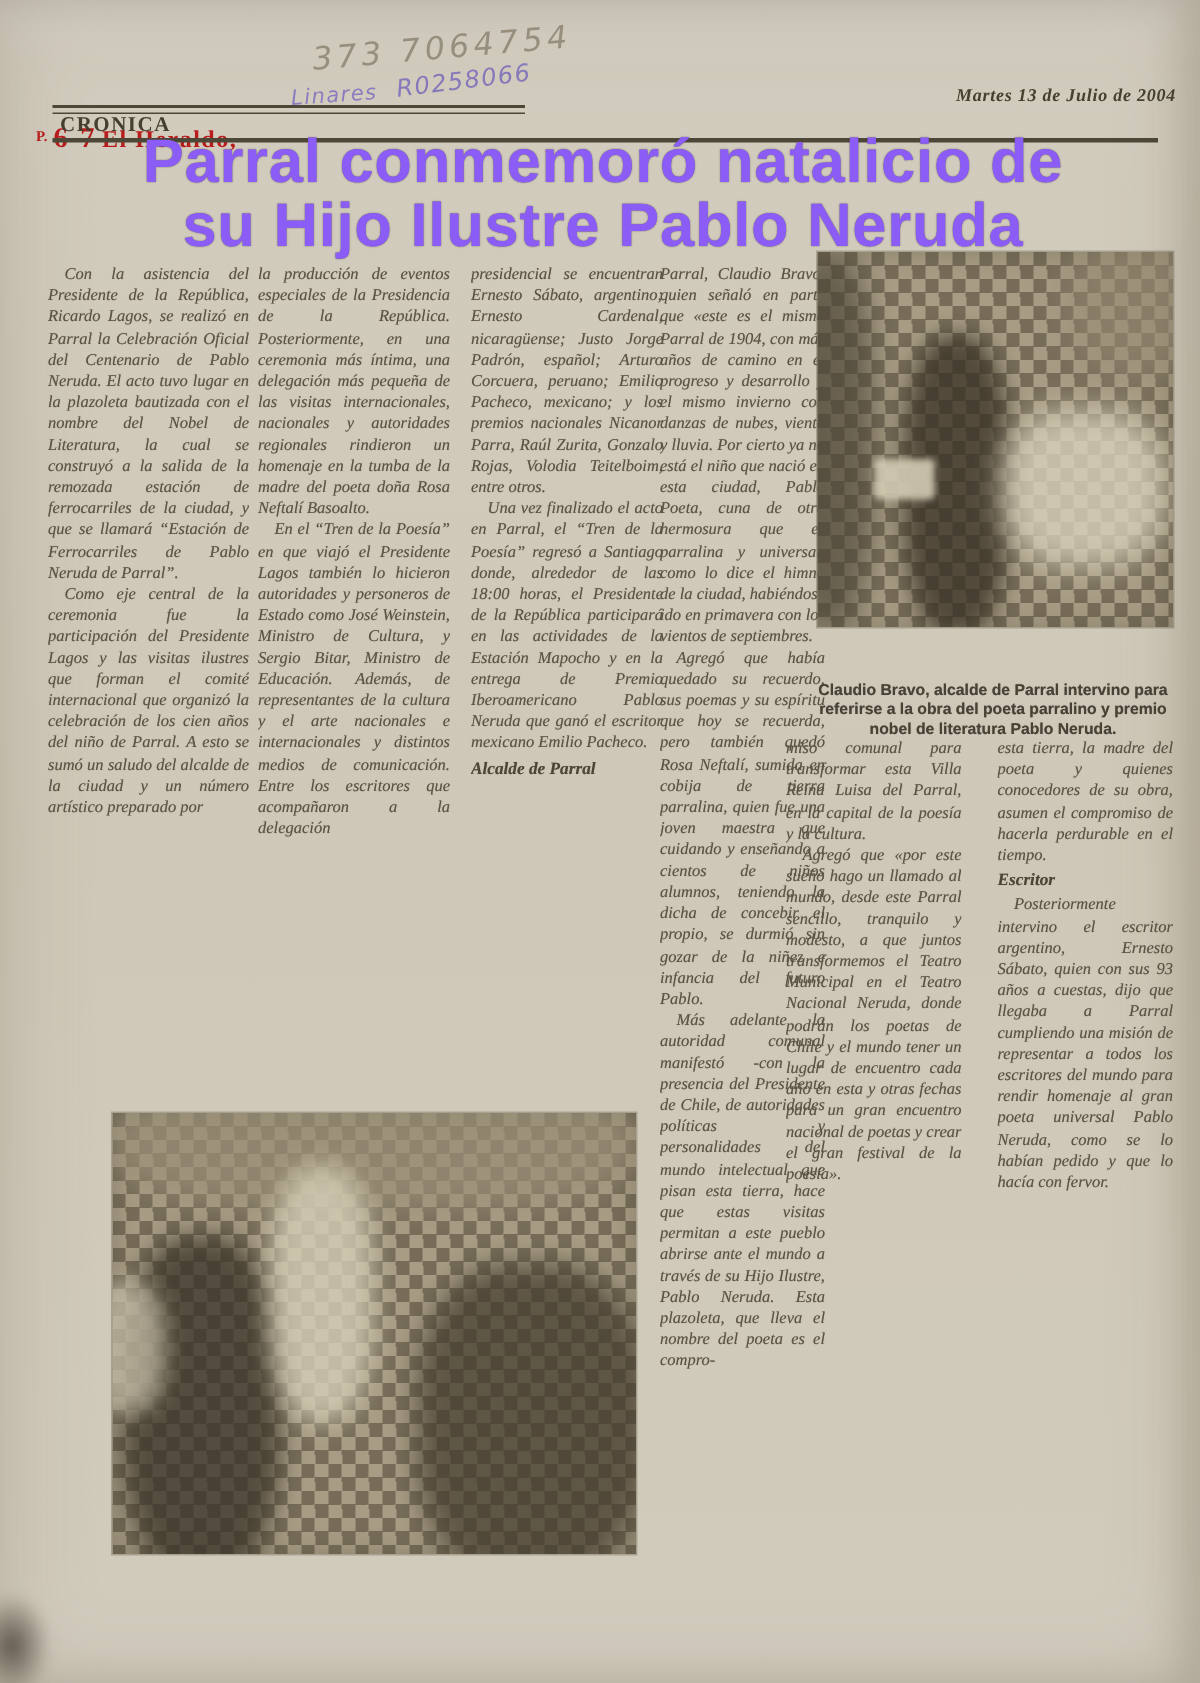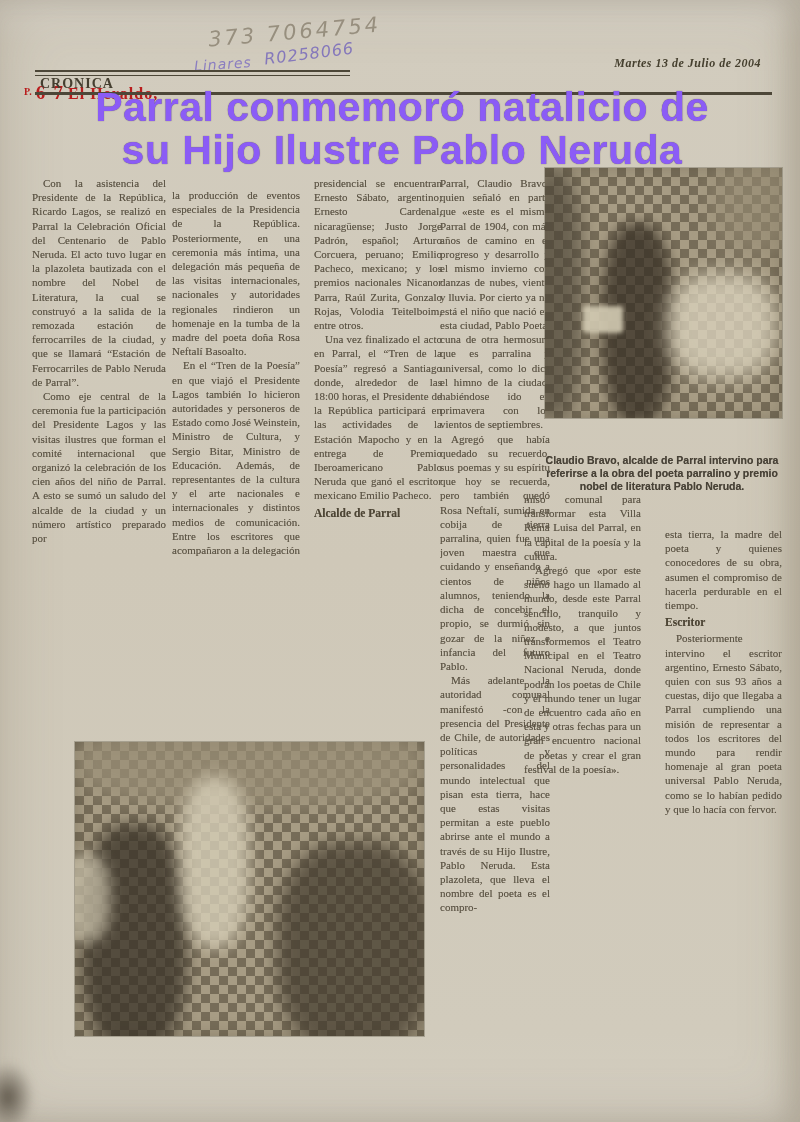--- a/index.html
+++ b/index.html
@@ -13,35 +13,35 @@
   
   .hw{position:absolute;font-family:"DejaVu Sans",sans-serif;font-style:italic;}
   .hw-pencil{left:208px;top:20px;font-size:21px;letter-spacing:3px;color:#8e8574;transform:rotate(-5deg);opacity:.85;}
   .hw-ink{left:264px;top:44px;font-size:16px;letter-spacing:1px;color:#8578bb;transform:rotate(-7deg);}
   .hw-city{left:194px;top:56px;font-size:14px;letter-spacing:1px;color:#8b7ec0;transform:rotate(-4deg);}
   
   .mast{position:absolute;left:24px;top:50px;color:#b91c1c;white-space:nowrap;margin-top:32px;}
   .mast .pg-prefix{font-size:10px;font-weight:bold;vertical-align:4px;}
   .mast .pg-num{font-size:19px;font-weight:bold;letter-spacing:1px;}
   .mast .paper-name{font-size:16px;font-weight:bold;letter-spacing:1px;}
-  .date{position:absolute;right:39px;top:56px;font-size:12px;font-weight:bold;font-style:italic;
+  .date{position:absolute;right:16px;top:56px;font-size:12px;font-weight:bold;font-style:italic;
         color:#46402f;letter-spacing:.5px;}
   .rule-band{position:absolute;left:35px;right:28px;top:70px;display:flex;flex-direction:column;}
   .rule{height:3px;border-top:2px solid #4d4738;border-bottom:1px solid #4d4738;}
   .rule-left{width:315px;}
   .rule-right{flex:1;}
   .section-label{font-size:14px;font-weight:bold;letter-spacing:1px;color:#453f30;margin:0 5px;}
   
   .headline{position:absolute;left:18px;right:14px;top:86px;text-align:center;
             font-family:"Liberation Sans",sans-serif;font-weight:bold;
             font-size:41px;line-height:1.04;color:#8b5cf6;letter-spacing:.5px;
             text-shadow:0 0 1px rgba(74,69,60,.85);}
   
   .col{position:absolute;overflow:hidden;font-size:11px;line-height:14.2px;text-align:justify;
-       color:#5b5344;text-shadow:0 0 .5px rgba(91,83,68,.55);}
+       color:#5b5344;text-shadow:0 0 .5px rgba(91,83,68,.55);font-style:italic;}
   .para{margin:0;text-indent:11px;}
   .subhead{margin:3px 0 2px 0;font-size:11.5px;text-align:left;text-indent:0;color:#4c4434;}
   #col1{left:32px;top:176px;width:134px;height:545px;}
   #col2{left:172px;top:176px;width:128px;height:545px;}
   #col3{left:314px;top:176px;width:128px;height:545px;}
   #col4{left:440px;top:176px;width:110px;height:900px;}
   #col5{left:524px;top:492px;width:117px;height:560px;}
   #col6{left:665px;top:492px;width:117px;height:585px;}
   
   .photo{position:absolute;overflow:hidden;
@@ -82,39 +82,39 @@
   <div class="headline">
     <div>Parral conmemoró natalicio de</div>
     <div>su Hijo Ilustre Pablo Neruda</div>
   </div>
 
   <div class="col" id="col1">
       <p class="para">Con la asistencia del Presidente de la República, Ricardo Lagos, se realizó en Parral la Celebración Oficial del Centenario de Pablo Neruda. El acto tuvo lugar en la plazoleta bautizada con el nombre del Nobel de Literatura, la cual se construyó a la salida de la remozada estación de ferrocarriles de la ciudad, y que se llamará “Estación de Ferrocarriles de Pablo Neruda de Parral”.</p>
       <p class="para">Como eje central de la ceremonia fue la participación del Presidente Lagos y las visitas ilustres que forman el comité internacional que organizó la celebración de los cien años del niño de Parral. A esto se sumó un saludo del alcalde de la ciudad y un número artístico preparado por</p>
     </div>
   <div class="col" id="col2">
-      <p class="para" style="text-indent: 0px; margin-top: 12px;">la producción de eventos especiales de la Presidencia de la República. Posteriormente, en una ceremonia más íntima, una delegación más pequeña de las visitas internacionales, nacionales y autoridades regionales rindieron un homenaje en la tumba de la madre del poeta doña Rosa Neftalí Basoalto.</p>
+      <p class="para" style="text-indent: 0px;">la producción de eventos especiales de la Presidencia de la República. Posteriormente, en una ceremonia más íntima, una delegación más pequeña de las visitas internacionales, nacionales y autoridades regionales rindieron un homenaje en la tumba de la madre del poeta doña Rosa Neftalí Basoalto.</p>
       <p class="para">En el “Tren de la Poesía” en que viajó el Presidente Lagos también lo hicieron autoridades y personeros de Estado como José Weinstein, Ministro de Cultura, y Sergio Bitar, Ministro de Educación. Además, de representantes de la cultura y el arte nacionales e internacionales y distintos medios de comunicación. Entre los escritores que acompañaron a la delegación</p>
     </div>
   <div class="col" id="col3">
       <p class="para" style="text-indent: 0px;">presidencial se encuentran Ernesto Sábato, argentino; Ernesto Cardenal, nicaragüense; Justo Jorge Padrón, español; Arturo Corcuera, peruano; Emilio Pacheco, mexicano; y los premios nacionales Nicanor Parra, Raúl Zurita, Gonzalo Rojas, Volodia Teitelboim, entre otros.</p>
       <p class="para">Una vez finalizado el acto en Parral, el “Tren de la Poesía” regresó a Santiago donde, alrededor de las 18:00 horas, el Presidente de la República participará en las actividades de la Estación Mapocho y en la entrega de Premio Iberoamericano Pablo Neruda que ganó el escritor mexicano Emilio Pacheco.</p>
       <h3 class="subhead">Alcalde de Parral</h3>
     </div>
   <div class="col" id="col4">
       <p class="para" style="text-indent: 0px;">Parral, Claudio Bravo, quien señaló en parte que «este es el mismo Parral de 1904, con más años de camino en el progreso y desarrollo y el mismo invierno con danzas de nubes, viento y lluvia. Por cierto ya no está el niño que nació en esta ciudad, Pablo Poeta, cuna de otra hermosura que es parralina y universal, como lo dice el himno de la ciudad, habiéndose ido en primavera con los vientos de septiembres.</p>
       <p class="para">Agregó que había quedado su recuerdo, sus poemas y su espíritu que hoy se recuerda, pero también quedó Rosa Neftalí, sumida en cobija de tierra parralina, quien fue una joven maestra que cuidando y enseñando a cientos de niños alumnos, teniendo la dicha de concebir el propio, se durmió sin gozar de la niñez e infancia del futuro Pablo.</p>
       <p class="para">Más adelante la autoridad comunal manifestó -con la presencia del Presidente de Chile, de autoridades políticas y personalidades del mundo intelectual que pisan esta tierra, hace que estas visitas permitan a este pueblo abrirse ante el mundo a través de su Hijo Ilustre, Pablo Neruda. Esta plazoleta, que lleva el nombre del poeta es el compro-</p>
     </div>
   <div class="col" id="col5">
       <p class="para" style="text-indent: 0px;">miso comunal para transformar esta Villa Reina Luisa del Parral, en la capital de la poesía y la cultura.</p>
       <p class="para">Agregó que «por este sueño hago un llamado al mundo, desde este Parral sencillo, tranquilo y modesto, a que juntos transformemos el Teatro Municipal en el Teatro Nacional Neruda, donde podrán los poetas de Chile y el mundo tener un lugar de encuentro cada año en esta y otras fechas para un gran encuentro nacional de poetas y crear el gran festival de la poesía».</p>
     </div>
   <div class="col" id="col6">
-      <p class="para" style="text-indent: 0px; margin-top: 35px;">esta tierra, la madre del poeta y quienes conocedores de su obra, asumen el compromiso de hacerla perdurable en el tiempo.</p>
+      <p class="para" style="text-indent: 0px;">esta tierra, la madre del poeta y quienes conocedores de su obra, asumen el compromiso de hacerla perdurable en el tiempo.</p>
       <h3 class="subhead">Escritor</h3>
       <p class="para">Posteriormente intervino el escritor argentino, Ernesto Sábato, quien con sus 93 años a cuestas, dijo que llegaba a Parral cumpliendo una misión de representar a todos los escritores del mundo para rendir homenaje al gran poeta universal Pablo Neruda, como se lo habían pedido y que lo hacía con fervor.</p>
     </div>
 
   <div class="photo" id="photo-right">
     <div class="blob" style="left:-8%;top:0;width:24%;height:100%;background:#4a4336;filter:blur(9px);opacity:.65;"></div>
     <div class="blob" style="left:24%;top:22%;width:30%;height:80%;background:#372f24;filter:blur(7px);opacity:.75;"></div>
     <div class="blob" style="left:52%;top:42%;width:46%;height:42%;background:#d9d1bb;filter:blur(10px);opacity:.8;"></div>
     <div class="blob" style="left:16%;top:55%;width:17%;height:11%;background:#d2cab2;filter:blur(2px);opacity:.9;border-radius:10%;"></div>
     <div class="blob" style="left:70%;top:-6%;width:40%;height:40%;background:#958a72;filter:blur(12px);opacity:.6;"></div>

